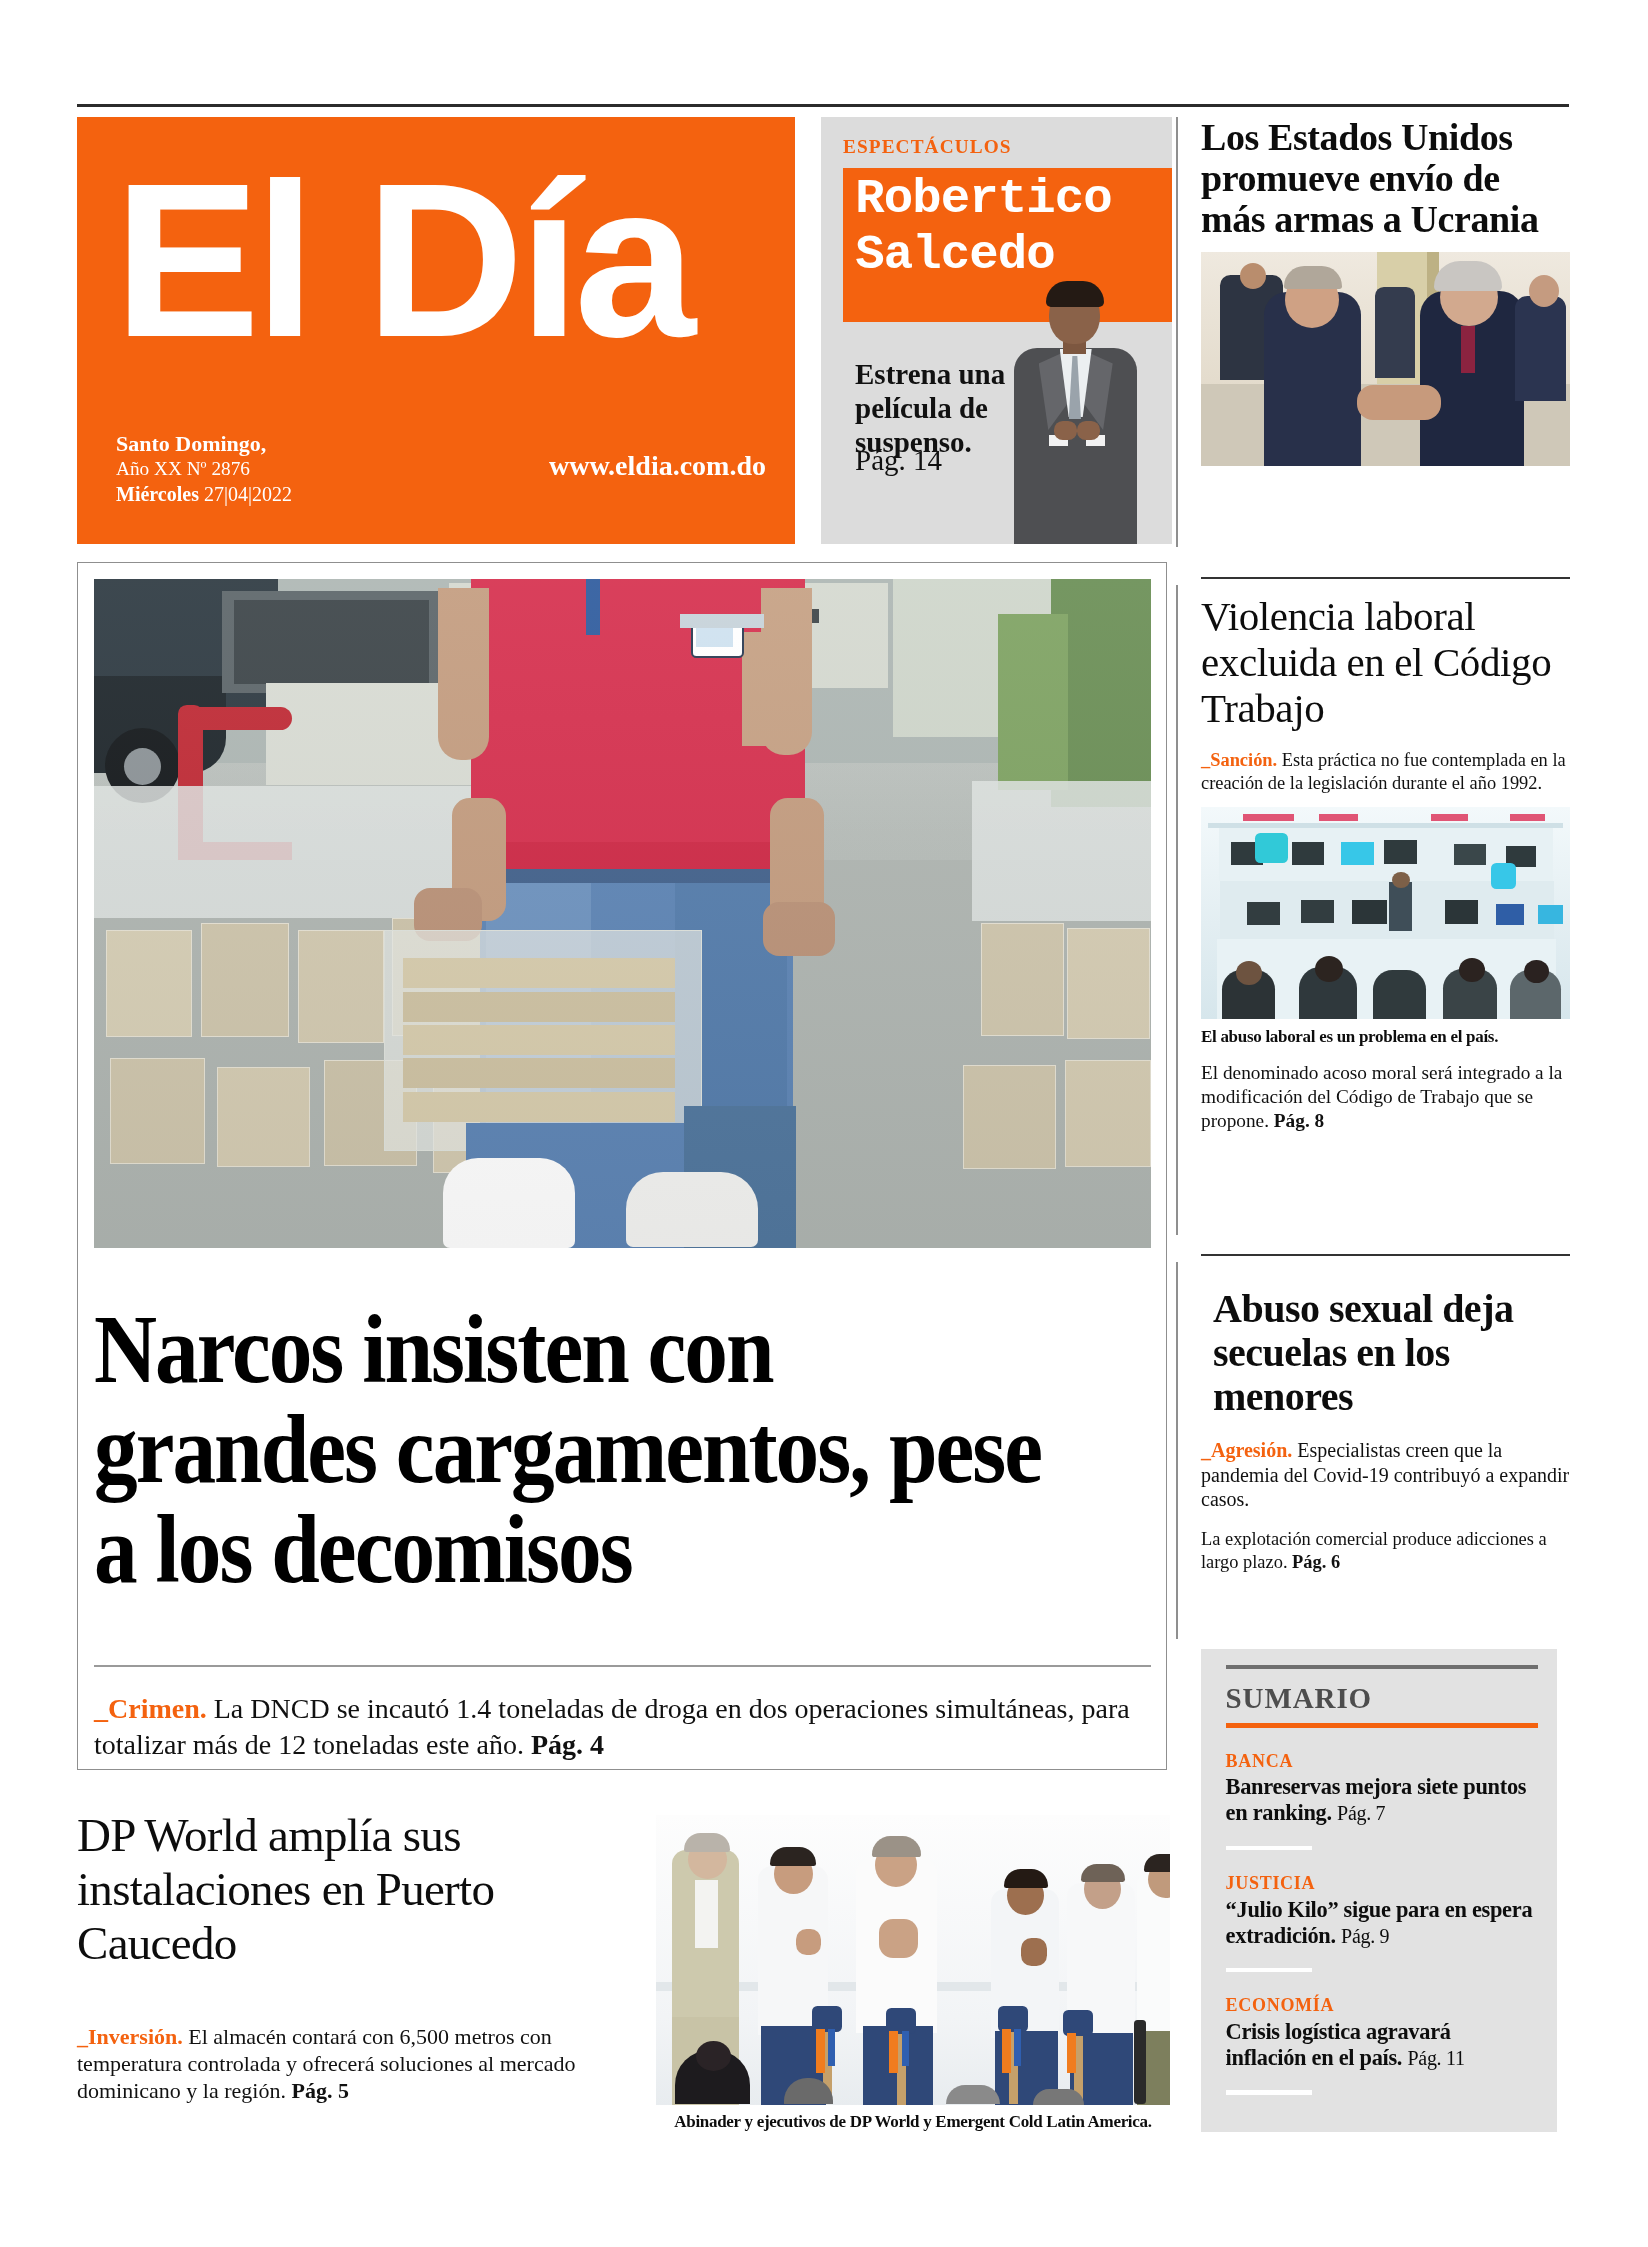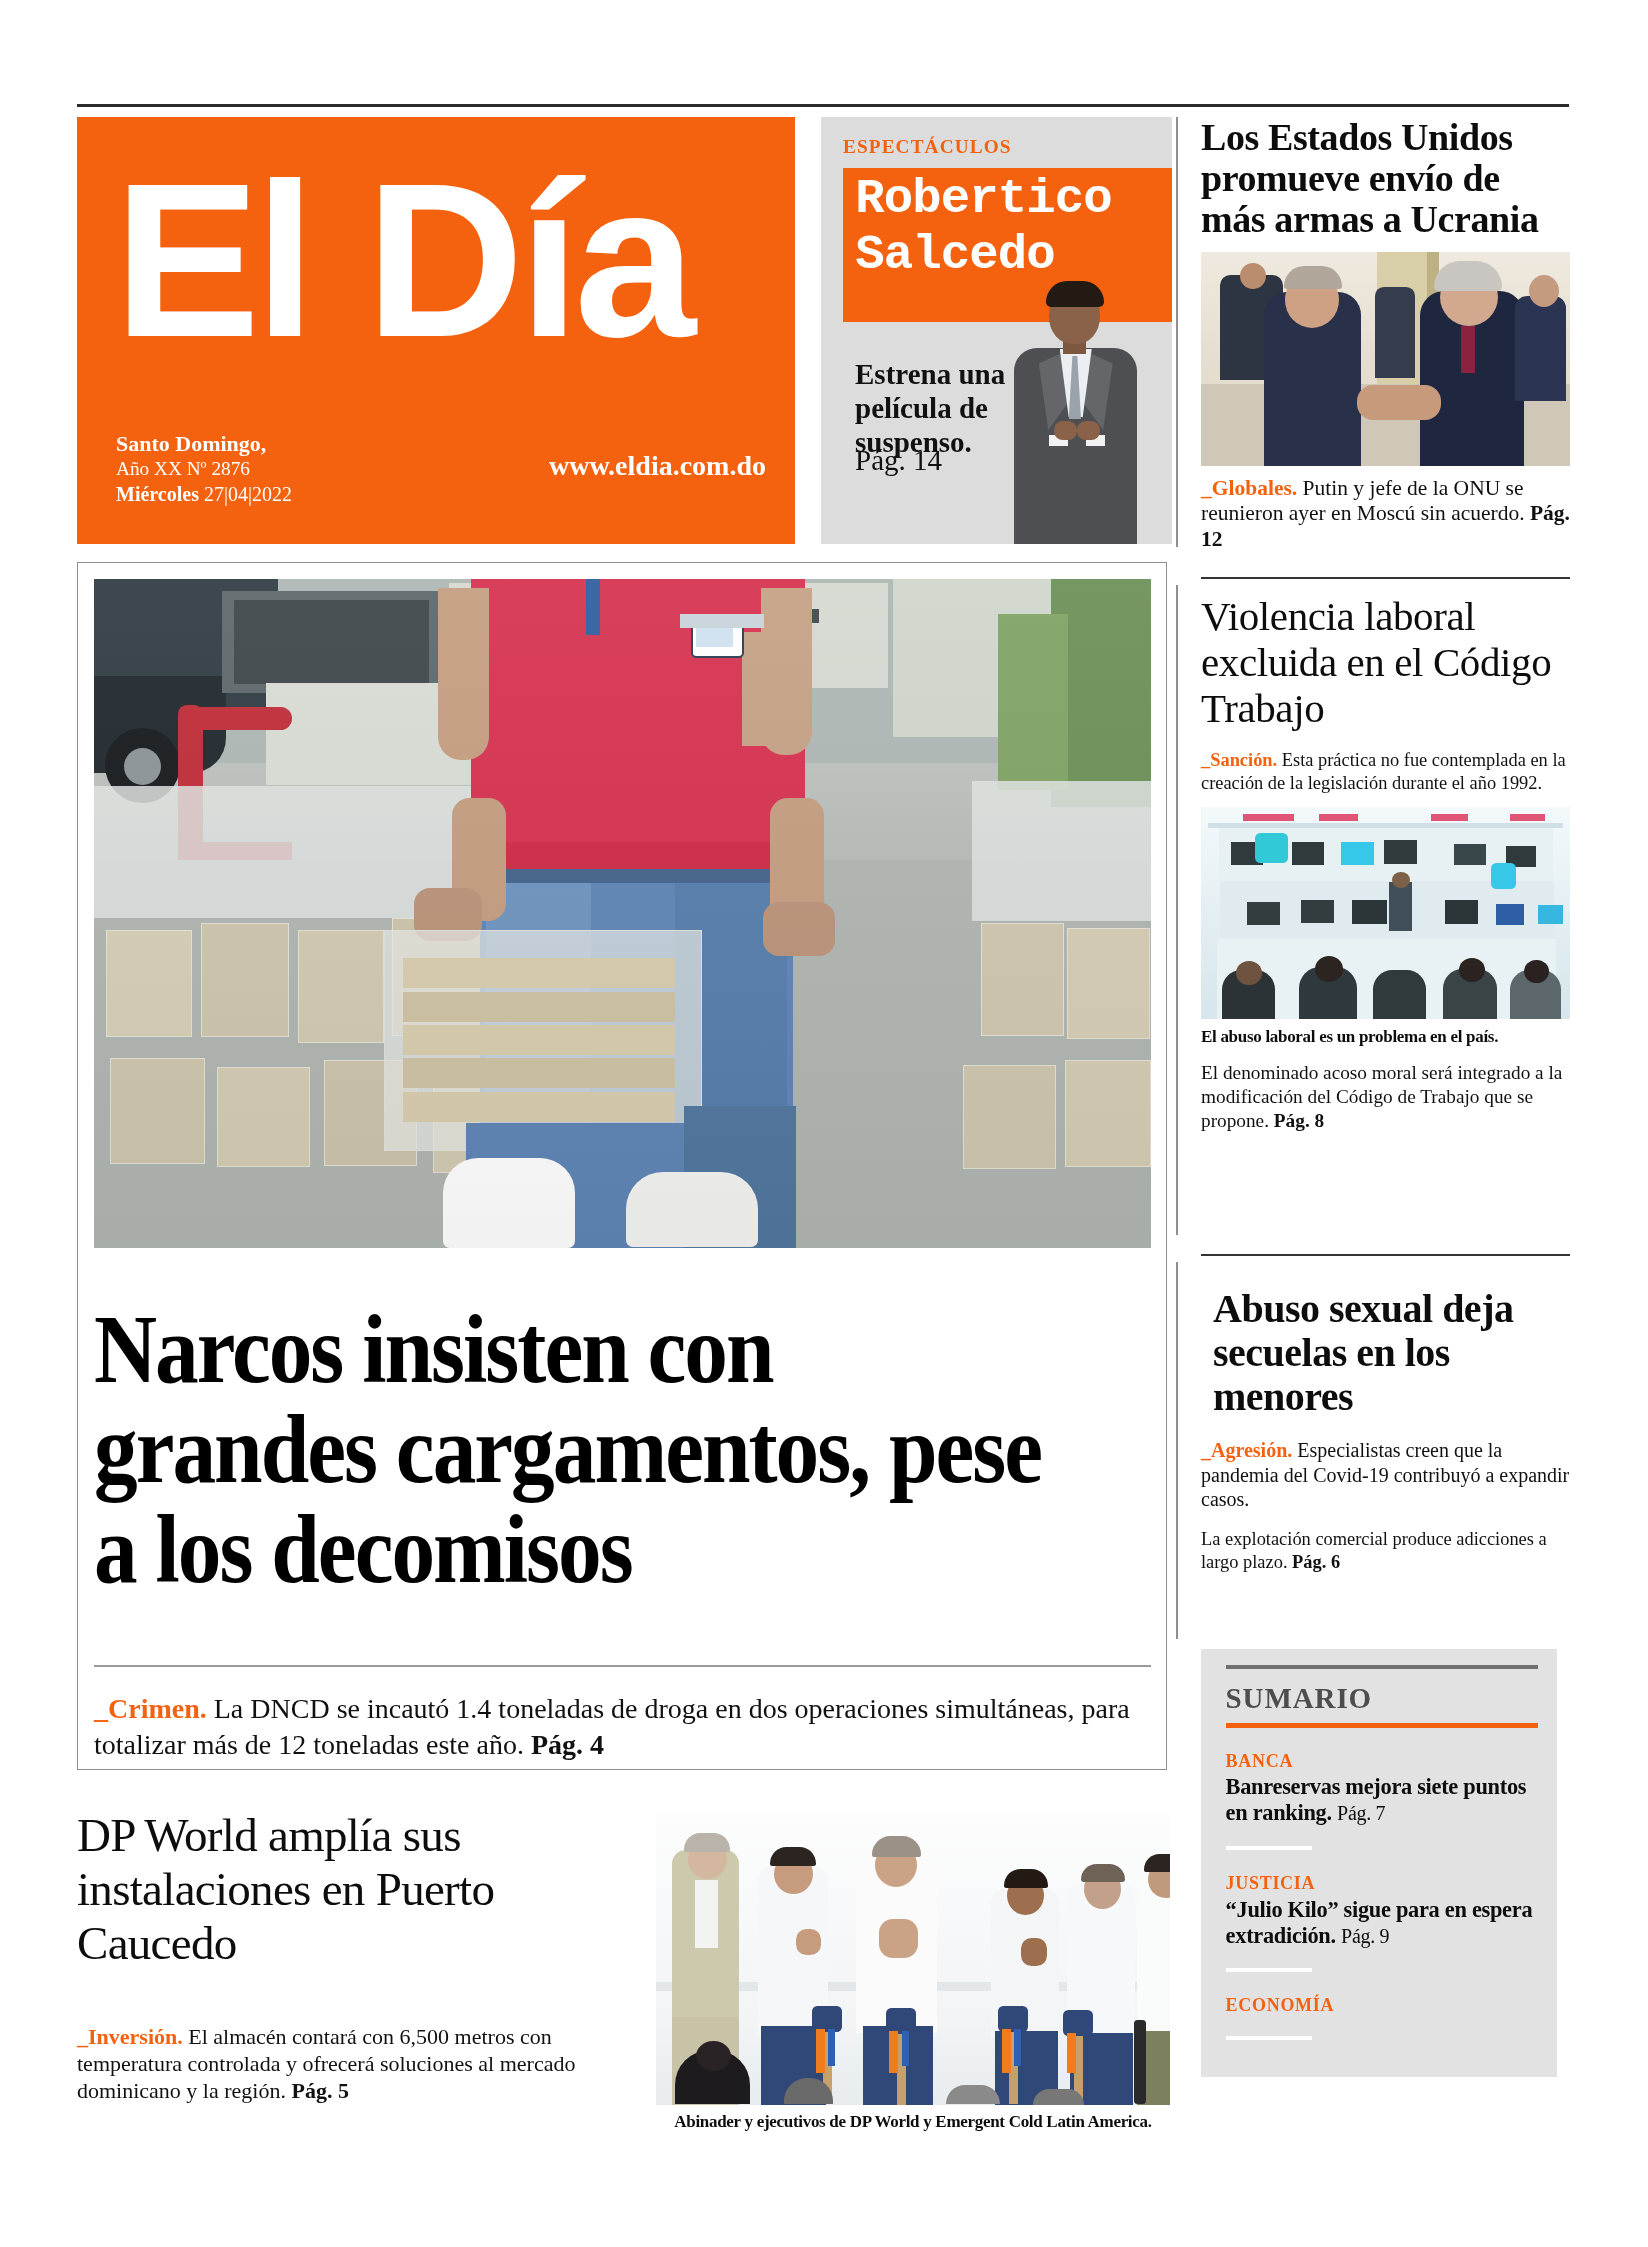--- a/index.html
+++ b/index.html
@@ -573,21 +573,20 @@
       <div class="ph" style="left:83px;top:14px;width:58px;height:23px;border-radius:26px 26px 3.5px 3.5px;background:#b0a79a;"></div>
       <div class="ph" style="left:219px;top:39px;width:104px;height:176px;background:#1f2740;border-radius:24.6px 24.6px 0 0;"></div>
       <div class="ph" style="left:239px;top:16px;width:58px;height:58px;border-radius:50%;background:#d2a98e;"></div>
       <div class="ph" style="left:233px;top:8.8px;width:68px;height:30px;border-radius:33px 33px 5.3px 5.3px;background:#c9c6c2;"></div>
       <div class="ph" style="left:260px;top:74px;width:14px;height:47px;background:#8b2340;"></div>
       <div class="ph" style="left:156px;top:133px;width:84px;height:35px;border-radius:16px;background:#c79a7c;"></div>
       <div class="ph" style="left:314px;top:44px;width:51px;height:105px;background:#2b3450;border-radius:12.3px 12.3px 0 0;"></div>
       <div class="ph" style="left:328px;top:23px;width:30px;height:32px;border-radius:50%;background:#c59b80;"></div>
       <div class="ph" style="left:174px;top:35px;width:40px;height:91px;background:#343c4e;border-radius:8.8px 8.8px 0 0;"></div>
     </div>
-    <div class="ucrania-deck"><span class="dash">_</span><span class="kick-orange">Globales.</span><span> Putin y jefe de la ONU se reunieron ayer en Moscú sin acuerdo. </span><span class="pag-b">Pág. 12</span></div>
   </div>
 
   <div class="rule-r1"></div>
   <div class="vline" style="left:1176px; top:585px; height:650px;"></div>
   <div class="violencia">
     <h2>Violencia laboral excluida en el Código Trabajo</h2>
     <div class="violencia-deck"><span class="dash">_</span><span class="kick-orange">Sanción.</span><span> Esta práctica no fue contemplada en la creación de la legislación durante el año 1992.</span></div>
     <div class="violencia-photo">
       <div class="ph" style="left:0;top:0;width:369px;height:212px;background:linear-gradient(180deg,#f3f9fb 0%,#e3eef2 55%,#d6e6ec 100%);"></div>
       <div class="ph" style="left:7px;top:16px;width:355px;height:5.3px;background:#cfe0e6;"></div>
@@ -648,20 +647,21 @@
     </div>
 
     <div class="sum-item">
       <div class="sum-kicker">JUSTICIA</div>
       <div class="sum-head"><span>“Julio Kilo” sigue para en espera extradición.</span> <span class="pg">Pág. 9</span></div>
       <div class="sum-sep"></div>
     </div>
 
     <div class="sum-item">
       <div class="sum-kicker">ECONOMÍA</div>
+      <div class="sum-head"><span>Crisis logística agravará inflación en el país.</span> <span class="pg">Pág. 11</span></div>
       <div class="sum-sep"></div>
     </div>
   </div>
 
   <div class="main-box">
     <div class="main-photo">
       <div class="ph" style="left:0;top:0;width:1057px;height:669px;background:linear-gradient(180deg,#c9cecb 0%,#b7bdb9 38%,#a9afab 100%);"></div>
       <div class="ph" style="left:0;top:0;width:1057px;height:184px;background:#aeb7b4;"></div>
       <div class="ph" style="left:0;top:0;width:184px;height:132px;background:#2e3a42;"></div>
       <div class="ph" style="left:0;top:97px;width:132px;height:97px;background:#1f272c;border-radius:0 0 35px 0;"></div>

